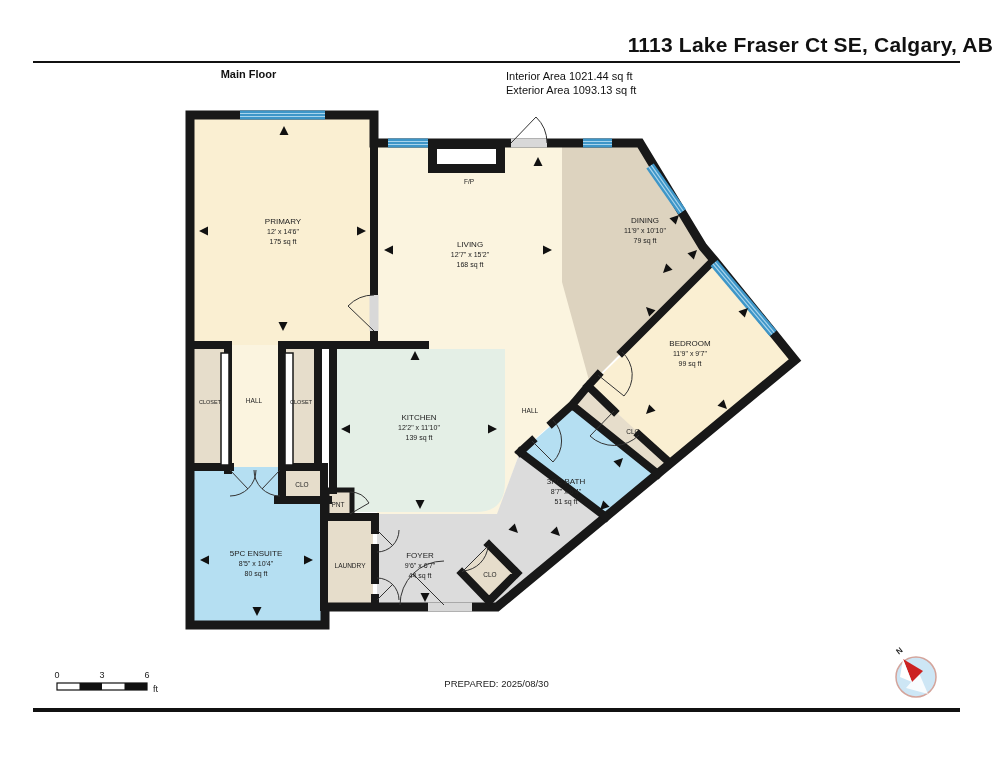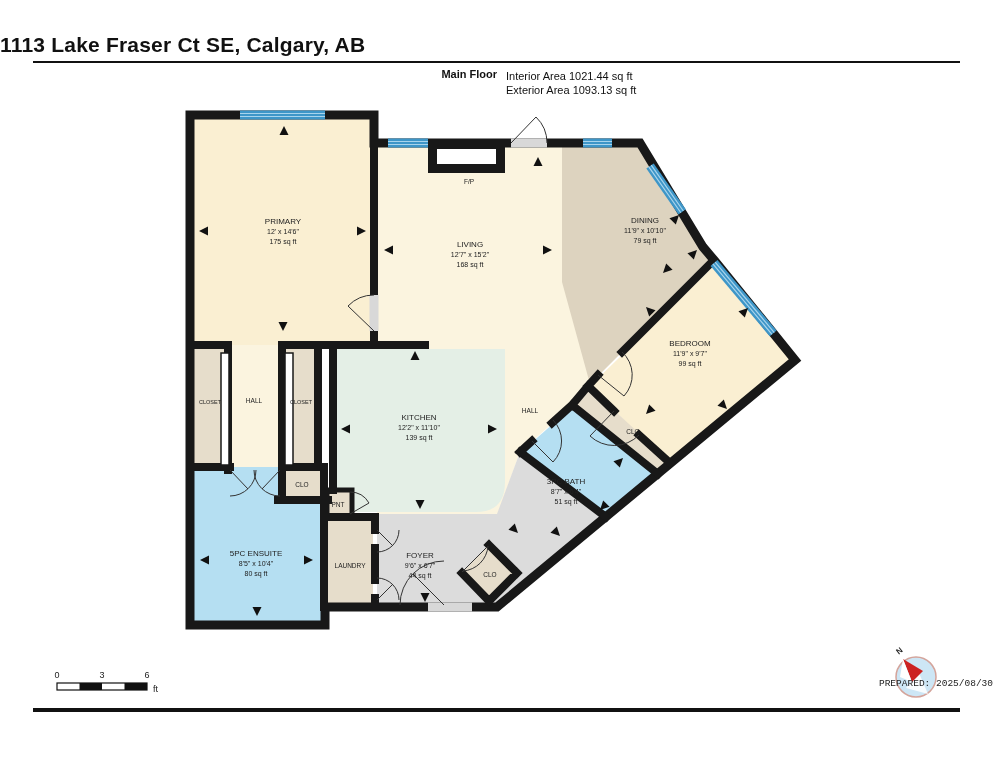--- a/index.html
+++ b/index.html
@@ -1,26 +1,26 @@
 <!DOCTYPE html>
 <html><head>
 <meta charset="utf-8">
 <style>
   html,body{margin:0;padding:0;background:#fff;}
   .page{position:relative;width:993px;height:768px;background:#fff;overflow:hidden;
         font-family:"Liberation Sans","DejaVu Sans",sans-serif;outline:1px solid #c9c9c9;}
-  .title{position:absolute;top:33px;left:0;width:100%;text-align:left;
+  .title{position:absolute;top:33px;left:0;width:100%;text-align:right;
          font-size:21px;font-weight:bold;color:#111;letter-spacing:.2px;}
   .title-rule{position:absolute;top:61px;left:33px;width:927px;height:2px;background:#111;}
-  .floor-label{position:absolute;top:68px;left:0;width:497px;text-align:right;
+  .floor-label{position:absolute;top:68px;left:0;width:497px;text-align:center;
                font-size:11px;font-weight:bold;color:#111;}
   .area-ext{position:absolute;top:68px;left:506px;font-size:11px;color:#111;margin-top:16px;}
   .area-int{position:absolute;top:70px;left:506px;font-size:11px;color:#111;}
-  .prepared{position:absolute;top:678px;left:0;width:100%;text-align:right;
-            font-size:9.5px;color:#222;font-family:Liberation Mono, monospace;}
+  .prepared{position:absolute;top:678px;left:0;width:100%;text-align:center;
+            font-size:9.5px;color:#222;}
   .footer-rule{position:absolute;top:708px;left:33px;width:927px;height:4px;background:#111;}
   .disclaimer{position:absolute;top:741px;left:38px;width:920px;font-size:10px;color:#222;}
   svg text{font-family:"Liberation Sans","DejaVu Sans",sans-serif;fill:#222;}
   .rname{font-size:8px;}
   .rdim{font-size:7px;}
   .rsmall{font-size:6.5px;}
   .rtiny{font-size:5.5px;}
   .tick{font-size:9px;}
   .nlabel{font-size:8px;font-weight:bold;}
 </style>

